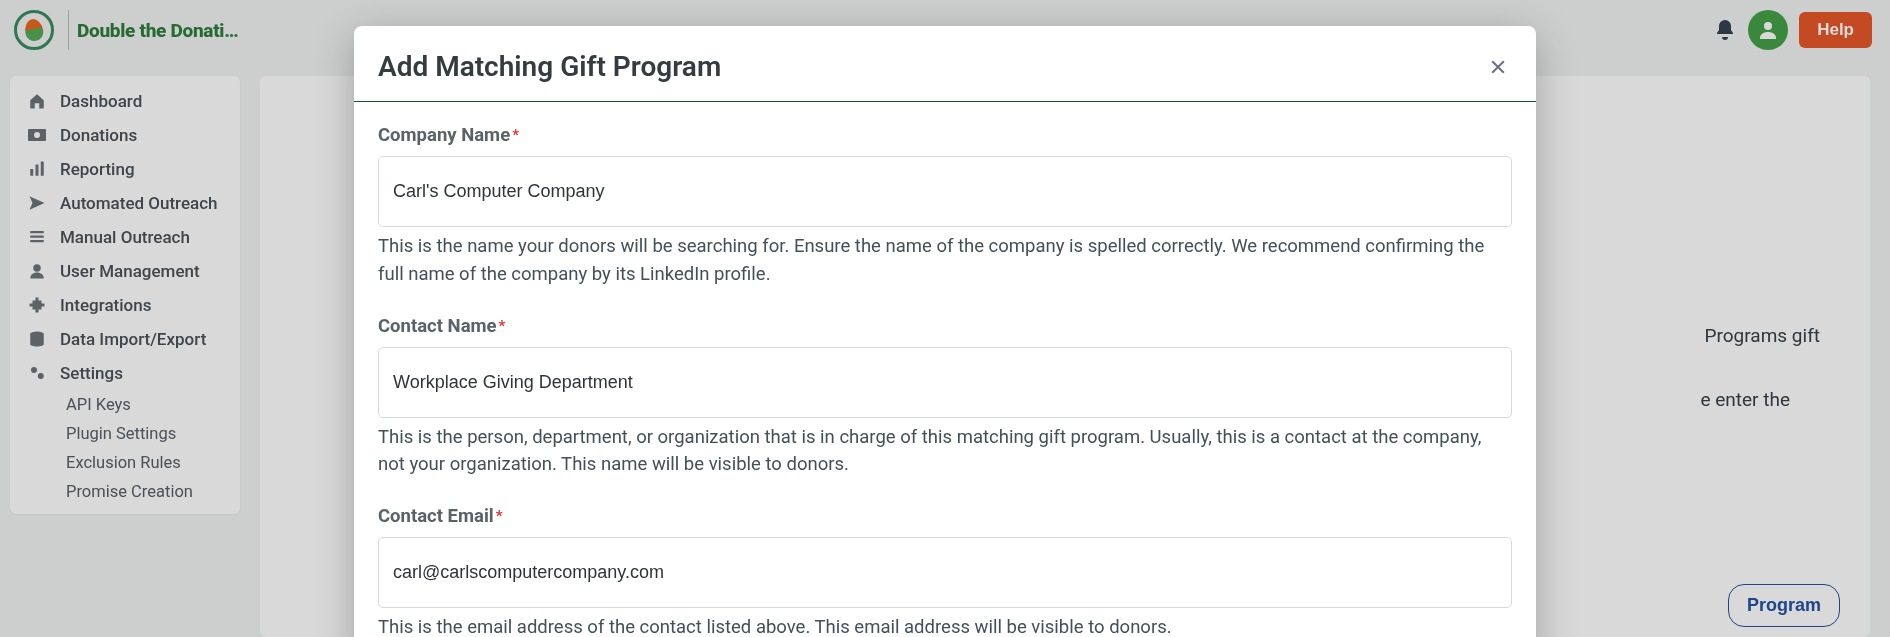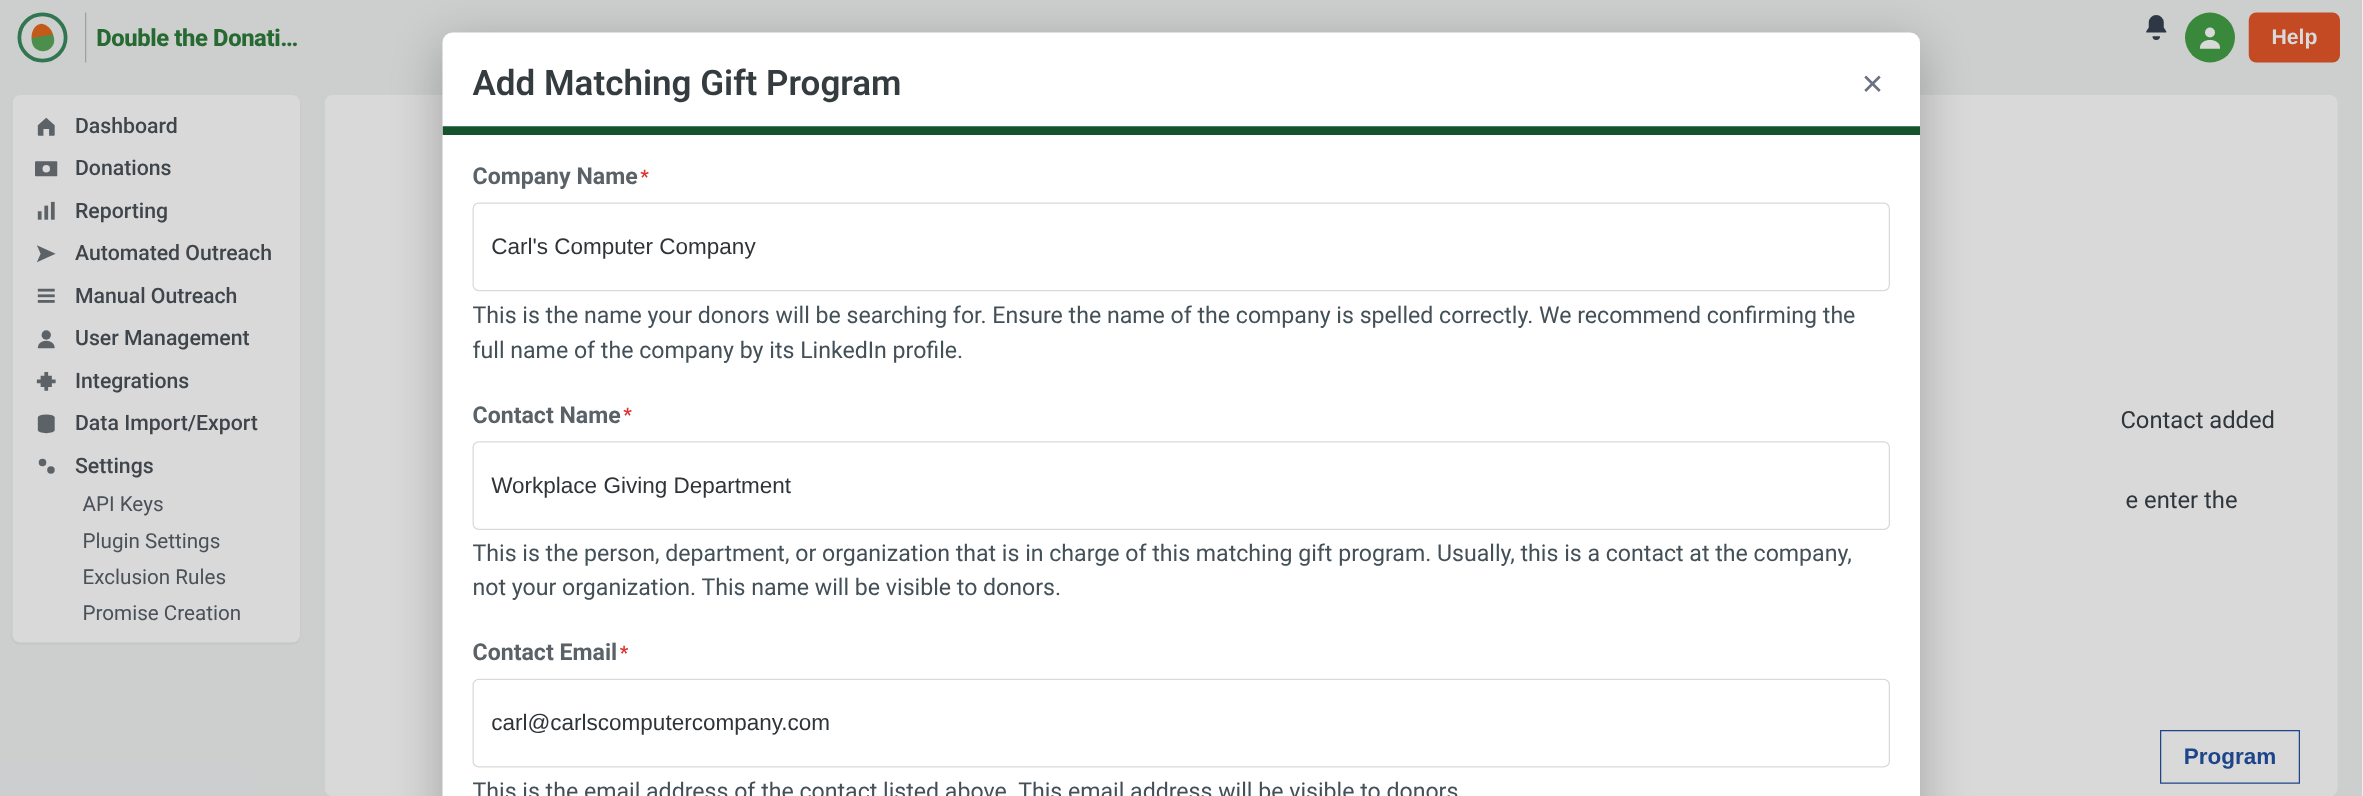--- a/index.html
+++ b/index.html
@@ -49,20 +49,21 @@
     .logo-text {
       color: #2e7d3a;
       font-weight: 800;
       font-size: 19px;
       letter-spacing: -0.3px;
       white-space: nowrap;
     }
     .top-right {
       margin-left: auto;
       display: flex;
+      align-items: center;
       gap: 11px;
     }
     .bell {
       color: #374151;
     }
     .avatar {
       width: 40px; height: 40px;
       background: #43a047;
       border-radius: 50%;
       display: flex; align-items: center; justify-content: center;
@@ -134,21 +135,21 @@
       color: #384047;
       font-size: 19px;
     }
     .bg-btn {
       position: absolute;
       bottom: 10px;
       right: 30px;
       border: 1.5px solid #2352a3;
       color: #2352a3;
       background: #fff;
-      border-radius: 0;
+      border-radius: 16px;
       padding: 10px 18px;
       font-size: 18px;
       font-weight: 600;
     }
     .modal {
       position: absolute;
       top: 26px;
       left: 50%;
       transform: translateX(-50%);
       width: 1182px;
@@ -156,21 +157,21 @@
       border-radius: 8px;
       box-shadow: 0 10px 40px rgba(0,0,0,0.25);
       z-index: 100;
       overflow: hidden;
     }
     .modal-header {
       padding: 24px 24px 18px 24px;
       display: flex;
       align-items: center;
       justify-content: space-between;
-      border-bottom: 7px solid #14532d;
+      border-bottom: 1px solid #14532d;
     }
     .modal-title {
       font-size: 28px;
       font-weight: 600;
       color: #353c3f;
     }
     .close-btn {
       font-size: 22px;
       color: #6b7280;
       cursor: pointer;
@@ -321,21 +322,21 @@
       </span>
     <span>Settings</span>
   </div>
   <div class="sub-item">API Keys</div>
   <div class="sub-item">Plugin Settings</div>
   <div class="sub-item">Exclusion Rules</div>
   <div class="sub-item">Promise Creation</div>
 </div>
 
 <div class="main-card">
-  <div class="bg-line1">Contact added</div>
+  <div class="bg-line1">Programs gift</div>
   <div class="bg-line2">e enter the</div>
   <button class="bg-btn">Program</button>
 </div>
 
 <div class="backdrop"></div>
 
 <div class="modal">
   <div class="modal-header">
     <h2 class="modal-title">Add Matching Gift Program</h2>
     <button class="close-btn">

